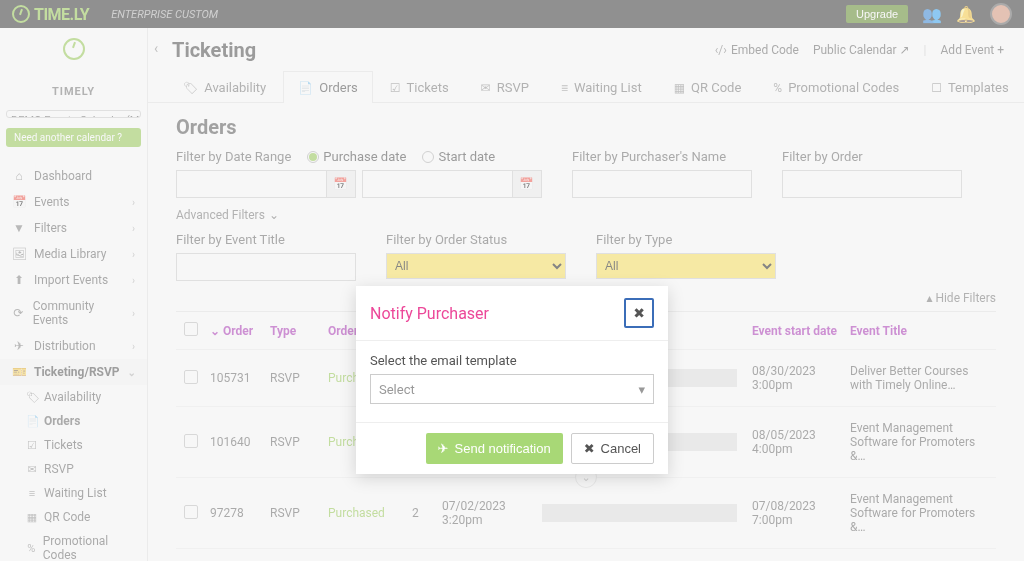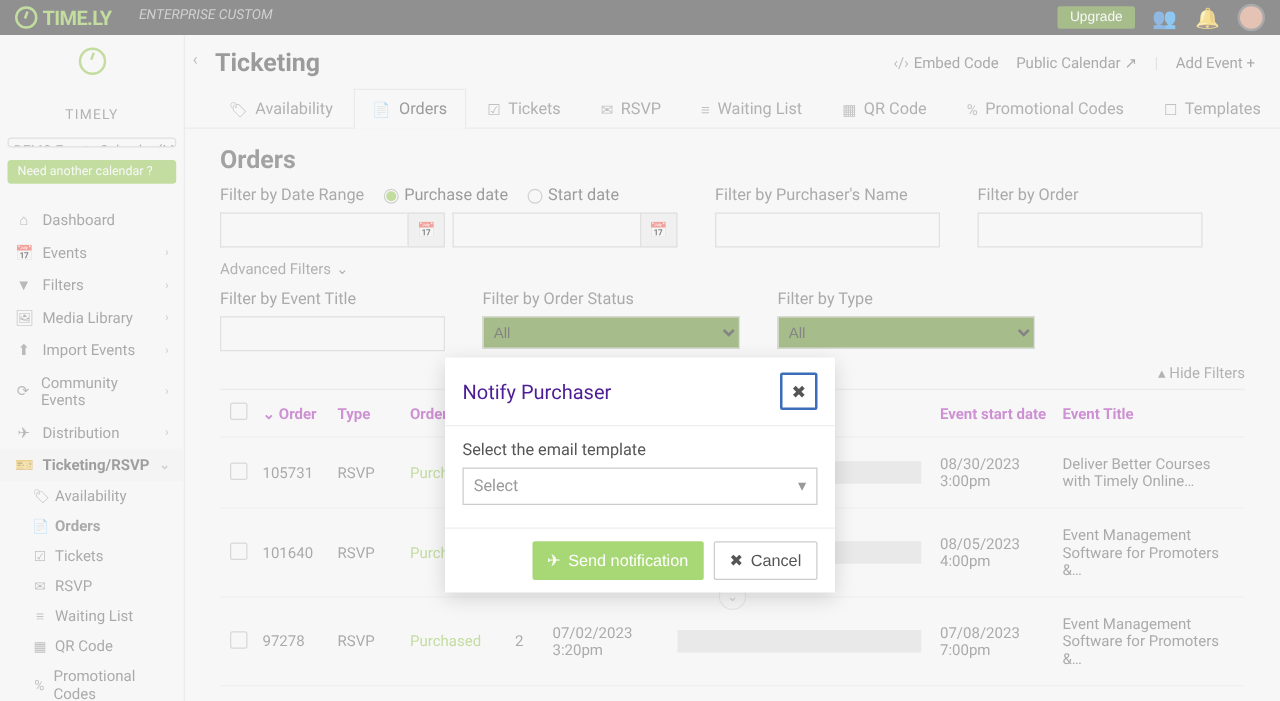--- a/index.html
+++ b/index.html
@@ -1,37 +1,37 @@
 <!DOCTYPE html>
 <html><head>
 <meta charset="utf-8">
 <style>
 * { box-sizing: border-box; margin: 0; padding: 0; }
 body { font-family: -apple-system, BlinkMacSystemFont, "Segoe UI", Roboto, sans-serif; font-size: 13px; color: #333; background: #f5f5f5; width: 1024px; height: 561px; overflow: hidden; position: relative; }
 
 
 .topbar { background: #1b1b1b; height: 28px; display: flex; align-items: center; padding: 0 12px; justify-content: space-between; }
-.topbar-left { display: flex; gap: 4px; }
+.topbar-left { display: flex; align-items: center; gap: 4px; }
 .logo-circle { width: 18px; height: 18px; border: 2px solid #8cc63f; border-radius: 50%; position: relative; }
 .logo-circle::after { content: ""; position: absolute; width: 2px; height: 6px; background: #8cc63f; top: 2px; left: 50%; transform: translateX(-50%) rotate(20deg); }
 .logo-text { color: #8cc63f; font-weight: bold; font-size: 16px; letter-spacing: -0.5px; }
 .enterprise { color: #aaa; font-style: italic; font-size: 11px; margin-left: 18px; }
 .topbar-right { display: flex; align-items: center; gap: 14px; }
 .upgrade-btn { background: #4d7c0f; color: #fff; border: none; padding: 3px 10px; font-size: 11px; border-radius: 2px; }
 .top-icon { color: #ccc; font-size: 16px; }
 .avatar { width: 22px; height: 22px; border-radius: 50%; background: #d4896a; border: 2px solid #555; }
 
 
 .layout { display: flex; height: calc(100% - 28px); }
 
 
 .sidebar { width: 148px; background: #fff; border-right: 1px solid #e5e5e5; display: flex; flex-direction: column; }
 .sidebar-logo { text-align: center; padding: 10px 0 6px; }
 .sidebar-logo .logo-circle { margin: 0 auto 2px; width: 22px; height: 22px; }
-.sidebar-logo-text { color: #666; font-size: 11px; font-weight: normal; letter-spacing: 1px; margin-top: 25px; }
+.sidebar-logo-text { color: #666; font-size: 11px; font-weight: bold; letter-spacing: 1px; margin-top: 25px; }
 .calendar-select { margin: 6px; padding: 3px 4px; border: 1px solid #ccc; border-radius: 3px; font-size: 11px; color: #555; background: #fff; position: relative; overflow: hidden; white-space: nowrap; }
 .need-cal { margin: 4px 6px; background: #8cc63f; color: #fff; font-size: 10px; padding: 4px 8px; border-radius: 3px; display: inline-block; }
 .nav { margin-top: 12px; }
 .nav-item { display: flex; align-items: center; padding: 6px 12px; color: #555; font-size: 12px; gap: 8px; justify-content: space-between; }
 .nav-item.active { font-weight: bold; color: #3a3a3a; background:#f8f8f8; }
 .nav-item-left { display: flex; align-items: center; gap: 8px; }
 .nav-icon { width: 14px; text-align: center; color: #777; font-size: 12px; }
 .nav-chevron { color: #aaa; font-size: 10px; }
 .sub-nav { }
 .sub-item { padding: 5px 12px 5px 26px; font-size: 12px; color: #555; display: flex; align-items: center; gap: 6px; }
@@ -57,21 +57,21 @@
 .filter-group { display: flex; flex-direction: column; gap: 6px; }
 .filter-label { font-size: 13px; color: #555; }
 .radio-row { display: flex; gap: 16px; align-items: center; }
 .radio { width: 12px; height: 12px; border: 1px solid #aaa; border-radius: 50%; display: inline-block; position: relative; }
 .radio.checked::after { content: ""; position: absolute; width: 8px; height: 8px; background: #8cc63f; border-radius: 50%; top: 1px; left: 1px; }
 .date-inputs { display: flex; gap: 6px; }
 .date-pair { display: flex; }
 .date-input { width: 150px; height: 28px; border: 1px solid #ccc; border-right: none; }
 .date-btn { width: 30px; height: 28px; border: 1px solid #ccc; background: #f0f0f0; color: #666; display: flex; align-items: center; justify-content: center; font-size: 12px; }
 .text-input { width: 180px; height: 28px; border: 1px solid #ccc; padding: 0 6px; }
-.select { width: 206px; height: 26px; border: 1px solid #ccc; padding: 0 4px; background: #4d7c0f; font-size: 12px; }
+.select { width: 180px; height: 26px; border: 1px solid #ccc; padding: 0 4px; background: #fde047; font-size: 12px; }
 .adv-filters { font-size: 12px; color: #666; margin: 4px 0 10px; display: flex; align-items: center; gap: 4px; }
 .hide-filters { text-align: right; font-size: 12px; color: #666; margin-bottom: 6px; }
 
 .table-wrap { border-top: 1px solid #e5e5e5; }
 .thead { display: flex; align-items: center; padding: 10px 8px; border-bottom: 1px solid #eee; font-size: 12px; color: #a21caf; font-weight: bold; }
 .trow { display: flex; align-items: center; padding: 14px 8px; border-bottom: 1px solid #f0f0f0; font-size: 12px; color: #555; position: relative; }
 .col-chk { width: 26px; }
 .col-order { width: 60px; }
 .col-type { width: 58px; }
 .col-status { width: 84px; }
@@ -82,21 +82,21 @@
 .col-title { flex: 1; }
 .chk { width: 14px; height: 14px; border: 1px solid #bbb; border-radius: 2px; display: inline-block; }
 .status-purchased { color: #8cc63f; }
 .email-mask { background: #e0e0e0; height: 18px; width: 195px; }
 .row-circle { position:absolute; left:50%; transform:translateX(-50%); bottom:-11px; width:22px; height:22px; border:1px solid #ddd; border-radius:50%; background:#fff; display:flex; align-items:center; justify-content:center; color:#aaa; font-size:11px; }
 
 
 .overlay { position: absolute; inset: 0; background: rgba(240,240,240,0.55); display: flex; align-items: flex-start; justify-content: center; }
 .modal { background: #fff; width: 312px; margin-top: 286px; box-shadow: 0 4px 16px rgba(0,0,0,0.15); }
 .modal-header { display: flex; justify-content: space-between; align-items: center; padding: 12px 14px; border-bottom: 1px solid #eee; }
-.modal-title { font-size: 16px; color: #4c1d95; }
+.modal-title { font-size: 16px; color: #ec4899; }
 .modal-close { width: 30px; height: 30px; border: 2px solid #3b6db8; color: #555; background: #fff; display: flex; align-items: center; justify-content: center; font-size: 14px; border-radius: 2px; }
 .modal-body { padding: 12px 14px 18px; }
 .modal-label { font-size: 13px; color: #555; margin-bottom: 6px; }
 .modal-select { width: 100%; height: 30px; border: 1px solid #ccc; padding: 0 8px; color: #999; font-size: 13px; display: flex; align-items: center; justify-content: space-between; }
 .modal-footer { display: flex; justify-content: flex-end; gap: 8px; padding: 10px 14px; border-top: 1px solid #eee; }
 .btn-send { background: #a8d876; color: #fff; border: none; padding: 7px 12px; font-size: 13px; display: flex; align-items: center; gap: 6px; border-radius: 2px; }
 .btn-cancel { background: #fff; border: 1px solid #ccc; padding: 7px 12px; font-size: 13px; display: flex; align-items: center; gap: 6px; border-radius: 2px; color: #555; }
 </style>
 </head>
 <body>

